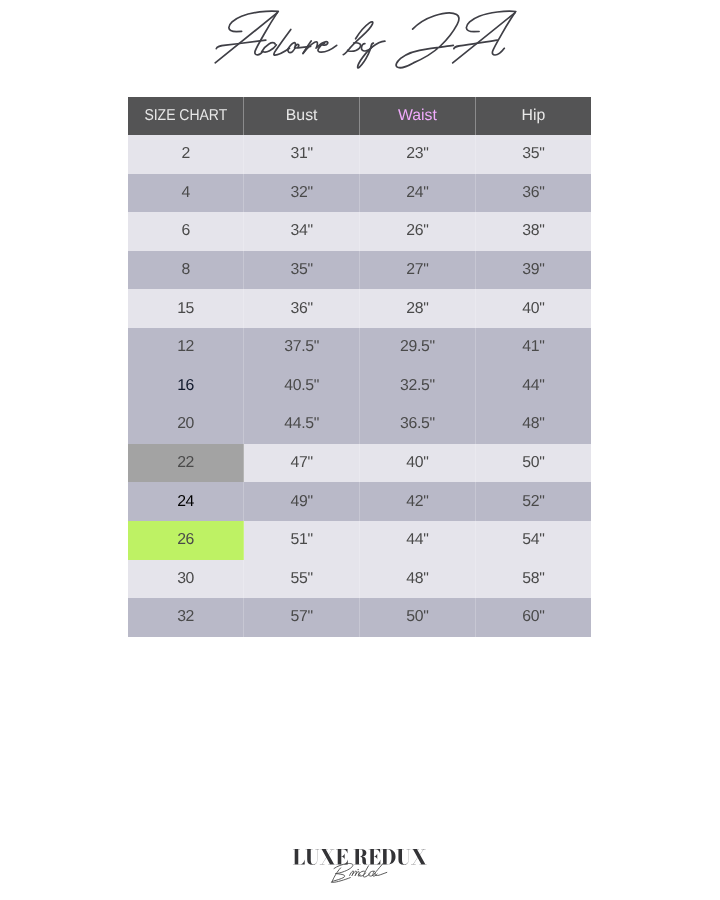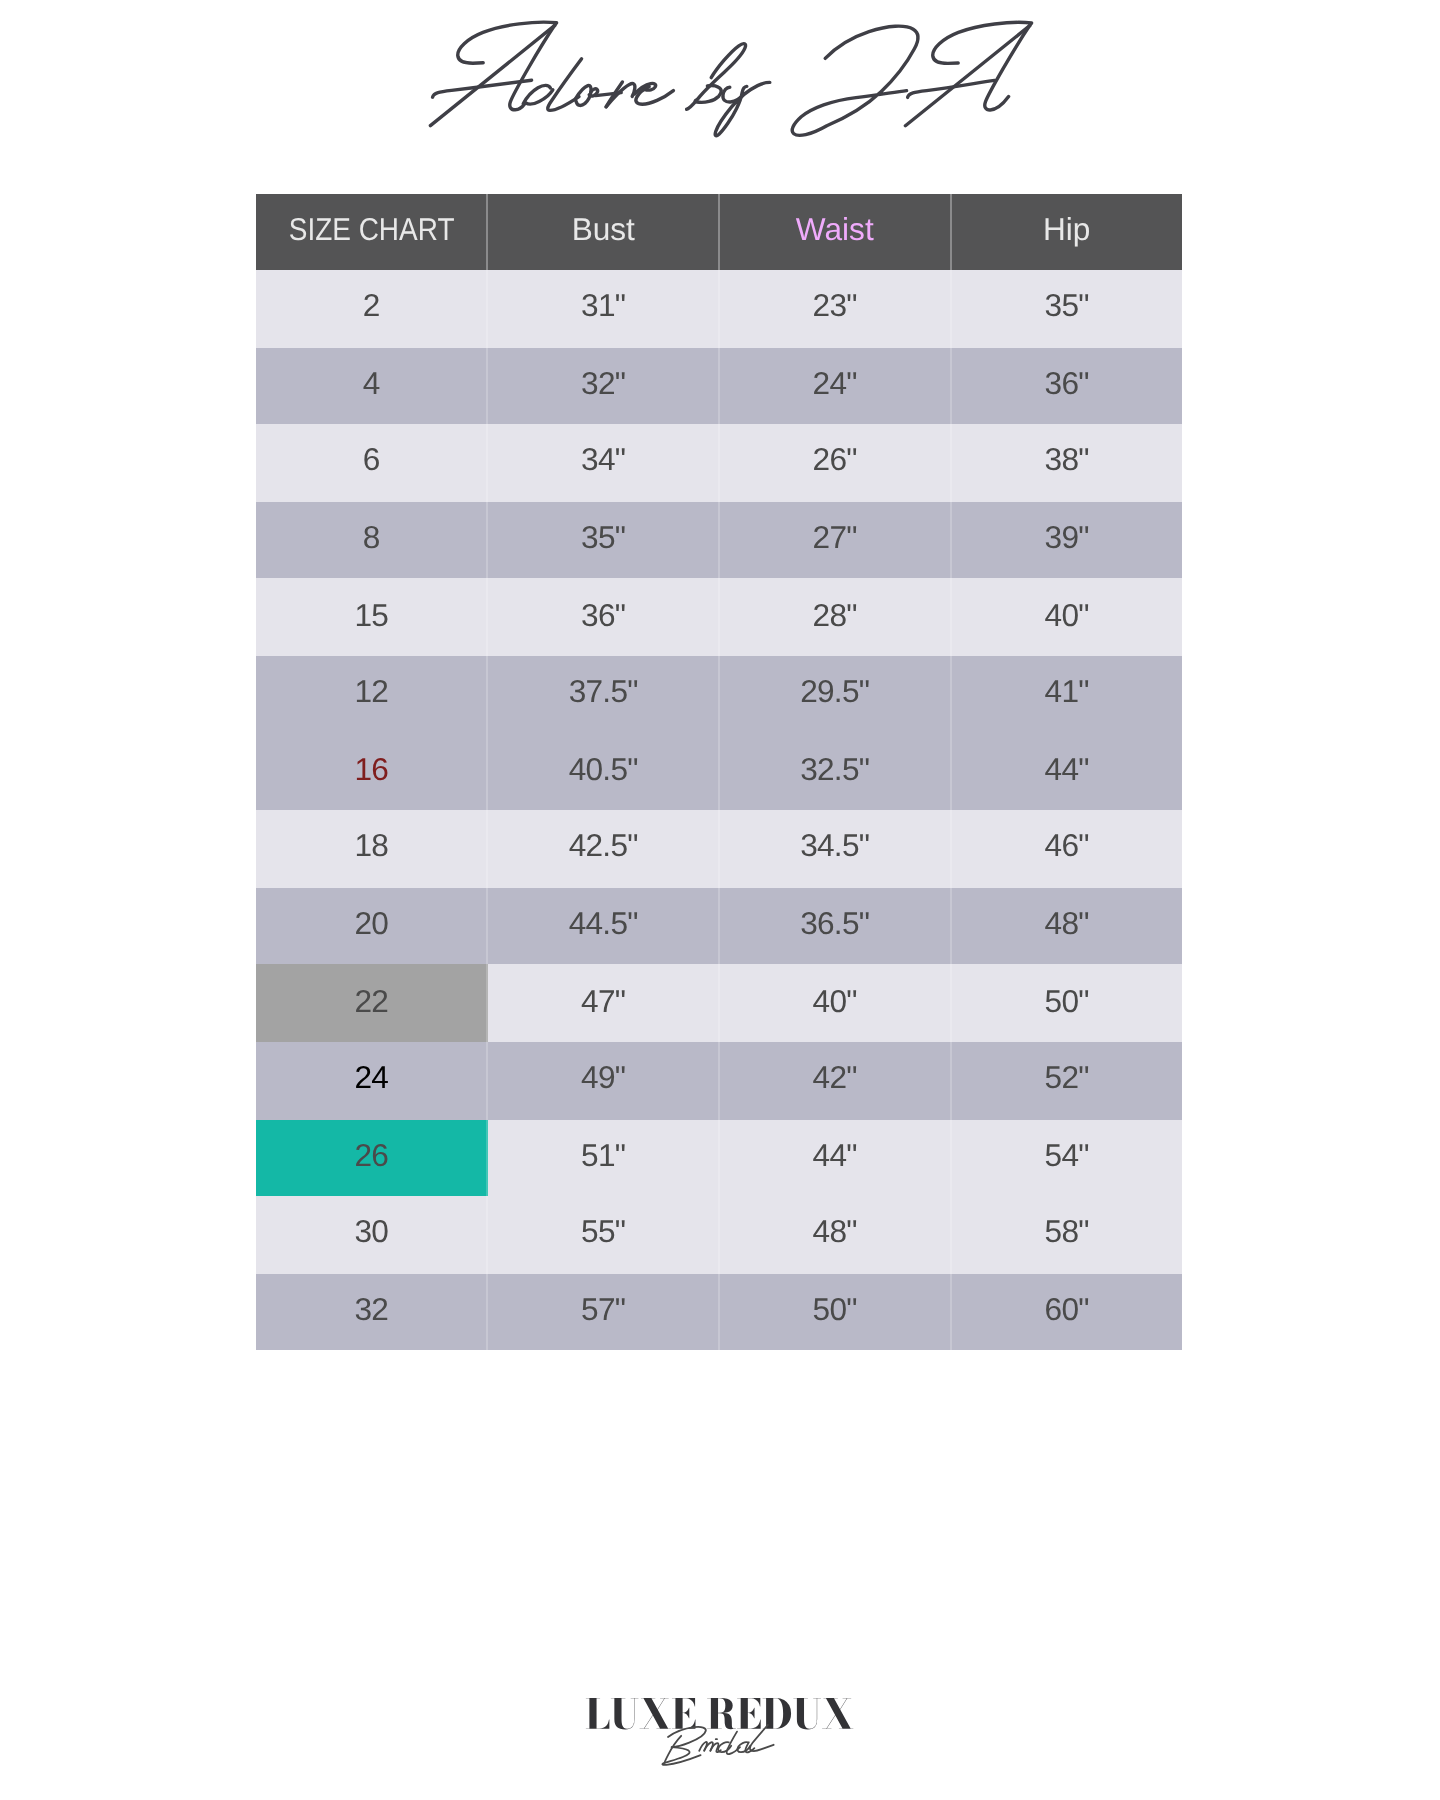--- a/index.html
+++ b/index.html
@@ -97,51 +97,45 @@
           <td style="background: rgb(229, 228, 235); color: rgb(74, 74, 74);">28"</td>
           <td style="background: rgb(229, 228, 235); color: rgb(74, 74, 74);">40"</td>
         </tr>
         <tr>
           <td style="background: rgb(185, 185, 200); color: rgb(74, 74, 74);">12</td>
           <td style="background: rgb(185, 185, 200); color: rgb(74, 74, 74);">37.5"</td>
           <td style="background: rgb(185, 185, 200); color: rgb(74, 74, 74);">29.5"</td>
           <td style="background: rgb(185, 185, 200); color: rgb(74, 74, 74);">41"</td>
         </tr>
         <tr>
-          <td style="background: rgb(185, 185, 200); color: #7f1d1d; margin-left: 12px;">16</td>
+          <td style="background: rgb(185, 185, 200); color: #0f172a; margin-left: 12px;">16</td>
           <td style="background: rgb(185, 185, 200); color: rgb(74, 74, 74);">40.5"</td>
           <td style="background: rgb(185, 185, 200); color: rgb(74, 74, 74);">32.5"</td>
           <td style="background: rgb(185, 185, 200); color: rgb(74, 74, 74);">44"</td>
-        </tr>
-        <tr>
-          <td style="background: rgb(229, 228, 235); color: rgb(74, 74, 74);">18</td>
-          <td style="background: rgb(229, 228, 235); color: rgb(74, 74, 74);">42.5"</td>
-          <td style="background: rgb(229, 228, 235); color: rgb(74, 74, 74);">34.5"</td>
-          <td style="background: rgb(229, 228, 235); color: rgb(74, 74, 74);">46"</td>
         </tr>
         <tr>
           <td style="background: rgb(185, 185, 200); color: rgb(74, 74, 74);">20</td>
           <td style="background: rgb(185, 185, 200); color: rgb(74, 74, 74);">44.5"</td>
           <td style="background: rgb(185, 185, 200); color: rgb(74, 74, 74);">36.5"</td>
           <td style="background: rgb(185, 185, 200); color: rgb(74, 74, 74);">48"</td>
         </tr>
         <tr>
           <td style="background: #a3a3a3; color: rgb(74, 74, 74);">22</td>
           <td style="background: rgb(229, 228, 235); color: rgb(74, 74, 74);">47"</td>
           <td style="background: rgb(229, 228, 235); color: rgb(74, 74, 74);">40"</td>
           <td style="background: rgb(229, 228, 235); color: rgb(74, 74, 74);">50"</td>
         </tr>
         <tr>
           <td style="background: rgb(185, 185, 200); color: #000000;">24</td>
           <td style="background: rgb(185, 185, 200); color: rgb(74, 74, 74);">49"</td>
           <td style="background: rgb(185, 185, 200); color: rgb(74, 74, 74);">42"</td>
           <td style="background: rgb(185, 185, 200); color: rgb(74, 74, 74);">52"</td>
         </tr>
         <tr>
-          <td style="background: #14b8a6; color: rgb(74, 74, 74);">26</td>
+          <td style="background: #bef264; color: rgb(74, 74, 74);">26</td>
           <td style="background: rgb(229, 228, 235); color: rgb(74, 74, 74);">51"</td>
           <td style="background: rgb(229, 228, 235); color: rgb(74, 74, 74);">44"</td>
           <td style="background: rgb(229, 228, 235); color: rgb(74, 74, 74);">54"</td>
         </tr>
         <tr>
           <td style="background: rgb(229, 228, 235); color: rgb(74, 74, 74);">30</td>
           <td style="background: rgb(229, 228, 235); color: rgb(74, 74, 74);">55"</td>
           <td style="background: rgb(229, 228, 235); color: rgb(74, 74, 74);">48"</td>
           <td style="background: rgb(229, 228, 235); color: rgb(74, 74, 74);">58"</td>
         </tr>

